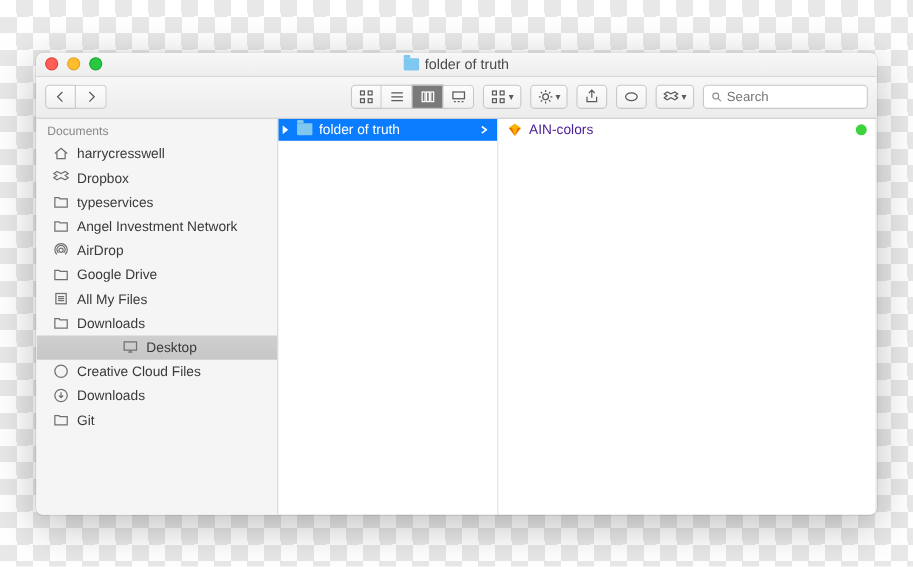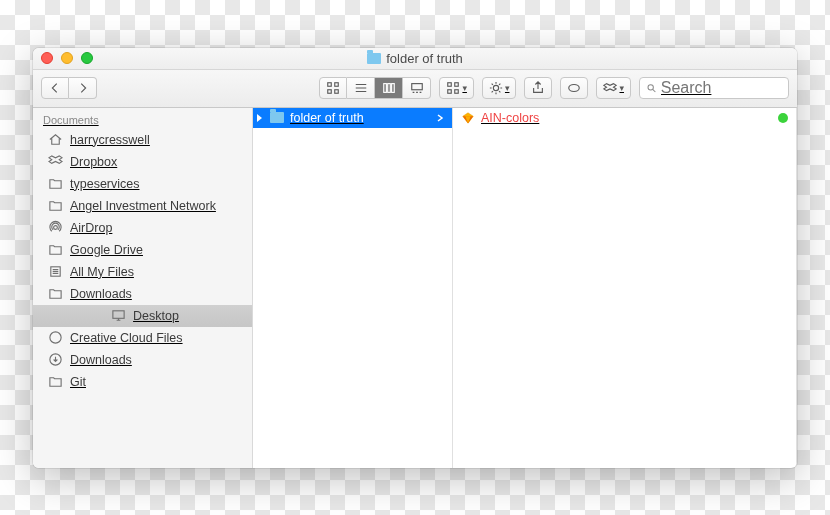--- a/index.html
+++ b/index.html
@@ -1,47 +1,47 @@
 <!DOCTYPE html>
 <html><head>
 <meta charset="utf-8">
 <style>
 * { margin: 0; padding: 0; box-sizing: border-box; font-family: -apple-system, "Helvetica Neue", Arial, sans-serif; }
 body { background: repeating-conic-gradient(#e8e8e8 0 25%, #fff 0 50%) 0 0/30px 30px; width: 830px; height: 515px; display: flex; align-items: center; justify-content: center; }
-.window { width: 764px; height: 420px; background: #fff; border-radius: 6px; box-shadow: 0 10px 40px rgba(0,0,0,.25), 0 0 0 1px rgba(0,0,0,.08); overflow: hidden; display: flex; flex-direction: column; text-decoration: underline; }
+.window { width: 764px; height: 420px; background: #fff; border-radius: 6px; box-shadow: 0 10px 40px rgba(0,0,0,.25), 0 0 0 1px rgba(0,0,0,.08); overflow: hidden; display: flex; flex-direction: column; }
 .titlebar { height: 22px; background: linear-gradient(#f7f7f7,#eee); display: flex; align-items: center; padding: 0 8px; border-bottom: 1px solid #d6d6d6; position: relative; }
 .traffic { display: flex; gap: 8px; }
 .dot { width: 12px; height: 12px; border-radius: 50%; }
 .dot.r { background:#ff5f57;border:1px solid #e33e32;} .dot.y{background:#ffbd2e;border:1px solid #e1a11e;} .dot.g{background:#28c940;border:1px solid #17a62b;}
 .title { position:absolute; left:0; right:0; text-align:center; font-size:13px; color:#4a4a4a; display:flex; align-items:center; justify-content:center; gap:5px; }
 .folder-ico { width:14px; height:11px; background:#7ec8ef; border-radius:1px; position:relative; }
 .folder-ico:before { content:""; position:absolute; top:-3px; left:0; width:6px; height:3px; background:#7ec8ef; border-radius:1px 1px 0 0; }
 .toolbar { height:38px; background:linear-gradient(#f7f7f7,#ececec); border-bottom:1px solid #c8c8c8; display:flex; align-items:center; padding:0 8px; gap:8px; }
 .btn-grp { display:flex; }
 .tbtn { height:22px; min-width:28px; padding:0 6px; background:linear-gradient(#fdfdfd,#f1f1f1); border:1px solid #c8c8c8; display:flex; align-items:center; justify-content:center; font-size:12px; color:#5a5a5a; cursor:default; }
 .tbtn:first-child{border-radius:4px 0 0 4px;} .tbtn:last-child{border-radius:0 4px 4px 0;} .tbtn:only-child{border-radius:4px;}
 .btn-grp .tbtn + .tbtn { border-left:none; }
 .tbtn.active { background:#7a7a7a; color:#fff; }
 .tbtn svg { width:14px; height:14px; stroke:#5a5a5a; stroke-width:1.3; fill:none; }
 .tbtn.active svg { stroke:#fff; }
 .spacer { flex:1; }
 .search { height:22px; width:150px; border:1px solid #c8c8c8; border-radius:4px; background:#fff; display:flex; align-items:center; padding:0 6px; gap:4px; }
-.search input { border:none; outline:none; font-size:16px; width:100%; color:#0f766e; }
+.search input { border:none; outline:none; font-size:12px; width:100%; color:#0f766e; }
 .search svg { width:12px; height:12px; stroke:#8a8a8a; fill:none; stroke-width:1.5; }
 .body { flex:1; display:flex; overflow:hidden; }
 .sidebar { width:220px; background:#f5f5f5; border-right:1px solid #d9d9d9; overflow-y:auto; font-size:12.5px; }
 .sb-head { padding:6px 10px 3px; font-size:11px; color:#888; }
 .sb-item { display:flex; align-items:center; gap:7px; padding:3px 10px 3px 14px; color:#3a3a3a; cursor:default; min-height:22px; }
 .sb-item.sel { background:linear-gradient(#d0d0d0,#c6c6c6);justify-content:center; }
 .sb-ico { width:16px; height:16px; display:flex; align-items:center; justify-content:center; color:#707070; }
 .sb-ico svg { width:15px; height:15px; stroke:#707070; fill:none; stroke-width:1.2; }
 .col { border-right:1px solid #e0e0e0; overflow-y:auto; font-size:12.5px; }
 .col.c1 { width:200px; }
 .col.c2 { flex:1; }
-.row { display:flex; align-items:center; gap:6px; padding:2px 8px; min-height:20px; color:#ef4444; cursor:default; position:relative; }
+.row { display:flex; align-items:center; gap:6px; padding:2px 8px; min-height:20px; color:#4c1d95; cursor:default; position:relative; }
 .row.sel { background:#0a7cff; color:#fff; }
 .row .chev { margin-left:auto; width:8px; }
 .row .chev svg { width:8px; height:8px; stroke:currentColor; fill:none; stroke-width:1.5; }
 .c1 .row:first-child { padding-left:4px; }
 .tri { width:0; height:0; border-top:4px solid transparent; border-bottom:4px solid transparent; border-left:5px solid #888; margin-right:2px; }
 .row.sel .tri { border-left-color:#fff; }
 .tag-dot { width:10px; height:10px; border-radius:50%; margin-left:auto; }
 .sketch-ico { width:14px; height:14px; }
 .sketch-ico svg { width:14px; height:14px; }
 .caret { font-size:9px; margin-left:2px; }

